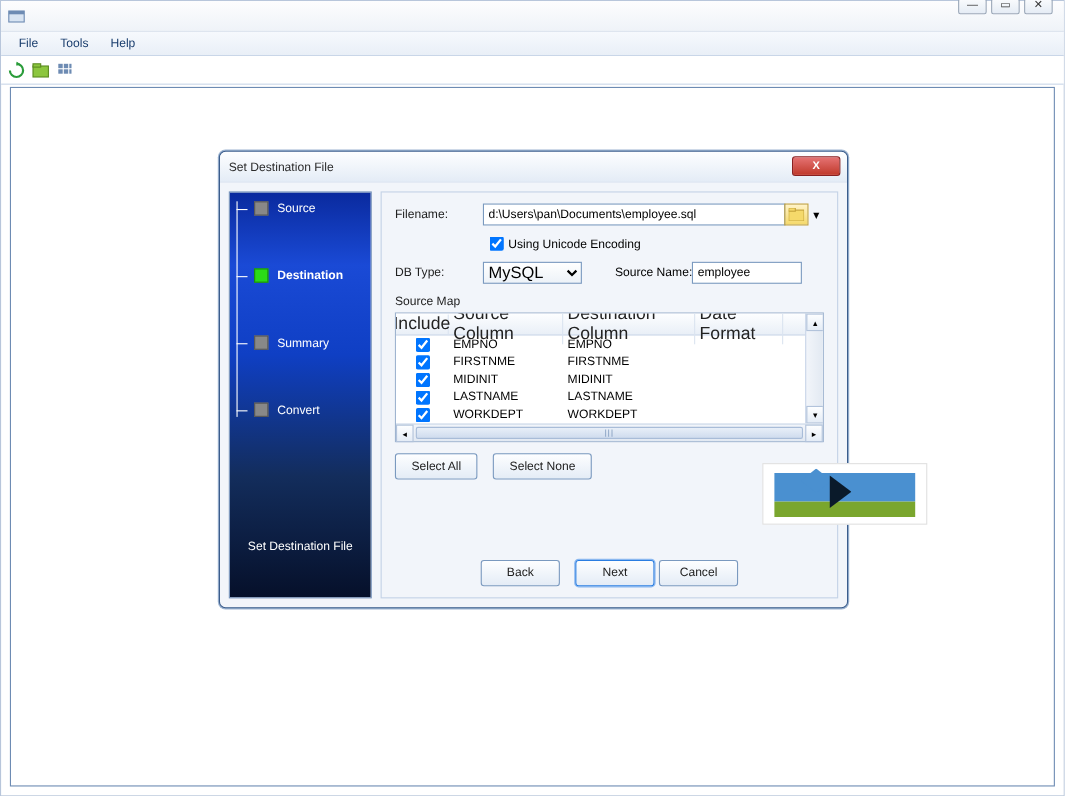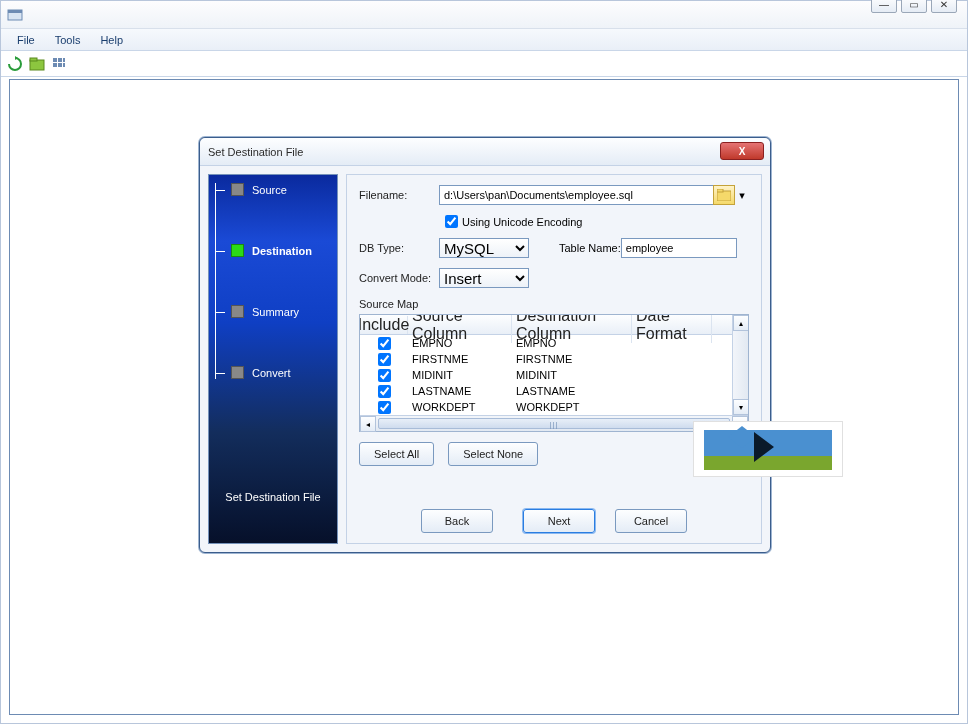--- a/index.html
+++ b/index.html
@@ -72,21 +72,21 @@
   .sb-btn { width: 16px; height: 16px; background: linear-gradient(#fdfeff, #e4ecf6); border: 1px solid #b2c3db; display: flex; align-items: center; justify-content: center; font-size: 8px; cursor: pointer; }
   .sb-track { flex: 1; position: relative; }
   .sb-thumb { position: absolute; left: 2px; right: 2px; top: 2px; bottom: 2px; background: linear-gradient(#e8eff8, #cfdcee); border: 1px solid #a8bcd8; border-radius: 2px; }
   .sb-tick { position: absolute; left: 50%; top: 50%; transform: translate(-50%, -50%); font-size: 7px; color: #6d8bb3; letter-spacing: 1px; }
   .vscroll { width: 16px; background: linear-gradient(to right, #f2f5fa, #e2e9f2); border-left: 1px solid #c4d2e6; display: flex; flex-direction: column; }
   .vsb-track { flex: 1; }
   
   .sel-buttons { display: flex; gap: 14px; margin-top: 10px; }
   .btn { height: 24px; padding: 0 14px; border: 1px solid #7a99bf; background: linear-gradient(#fdfeff, #e4ecf6); border-radius: 3px; cursor: pointer; font-family: inherit; font-size: 11px; color: #222; }
   .btn.primary { border-color: #2a7de1; box-shadow: 0 0 0 1px #8ab8f0; margin-left: 10px; }
-  .nav-buttons { position: absolute; bottom: 10px; left: 0; right: 0; display: flex; justify-content: center; gap: 20px; }
+  .nav-buttons { position: absolute; bottom: 10px; left: 0; right: 0; display: flex; justify-content: center; gap: 4px; }
   .nav-buttons .btn { width: 72px; }
   
   
   .decor { position: absolute; right: -82px; bottom: 66px; width: 150px; height: 56px; background: #fff; border: 1px solid #e0e0e0; }
   .decor-sky { position: absolute; left: 10px; top: 8px; right: 10px; height: 26px; background: #4a90d0; }
   .decor-grass { position: absolute; left: 10px; bottom: 6px; right: 10px; height: 14px; background: #7aa62e; }
   .decor-cloud { position: absolute; left: 34px; top: 4px; width: 28px; height: 22px; background: #4a90d0; clip-path: polygon(50% 0%, 100% 50%, 50% 100%, 0% 50%); }
   .decor-dark { position: absolute; left: 60px; top: 10px; width: 20px; height: 30px; background: #0a1a2a; clip-path: polygon(0 0, 100% 50%, 0 100%); }
 
   .app-icon svg, .tb-icon svg { width: 16px; height: 16px; }
@@ -193,28 +193,22 @@
         <div class="checkbox-row">
           <input type="checkbox" class="chk" checked="" style="">
           <span>Using Unicode Encoding</span>
         </div>
         <div class="form-row">
           <span class="form-label">DB Type:</span>
           <select class="form-select" style="width:90px">
             <option>MySQL</option>
           </select>
           <span style="width:30px"></span>
-          <span>Table Name:</span>
-          <input class="form-input" style="width: 116px;" value="employee">
-        </div>
-        <div class="form-row">
-          <span class="form-label">Convert Mode:</span>
-          <select class="form-select" style="width:90px">
-            <option>Insert</option>
-          </select>
+          <span>Source Name:</span>
+          <input class="form-input" style="width: 100px;" value="employee">
         </div>
 
         <div class="columns-label">Source Map</div>
         <div class="grid">
           <div style="display:flex; flex:1; overflow:hidden;">
             <div style="flex:1; display:flex; flex-direction:column;">
               <div class="grid-head">
                 <div class="col-inc">Include</div>
                 <div class="col-src">Source Column</div>
                 <div class="col-dst">Destination Column</div>

